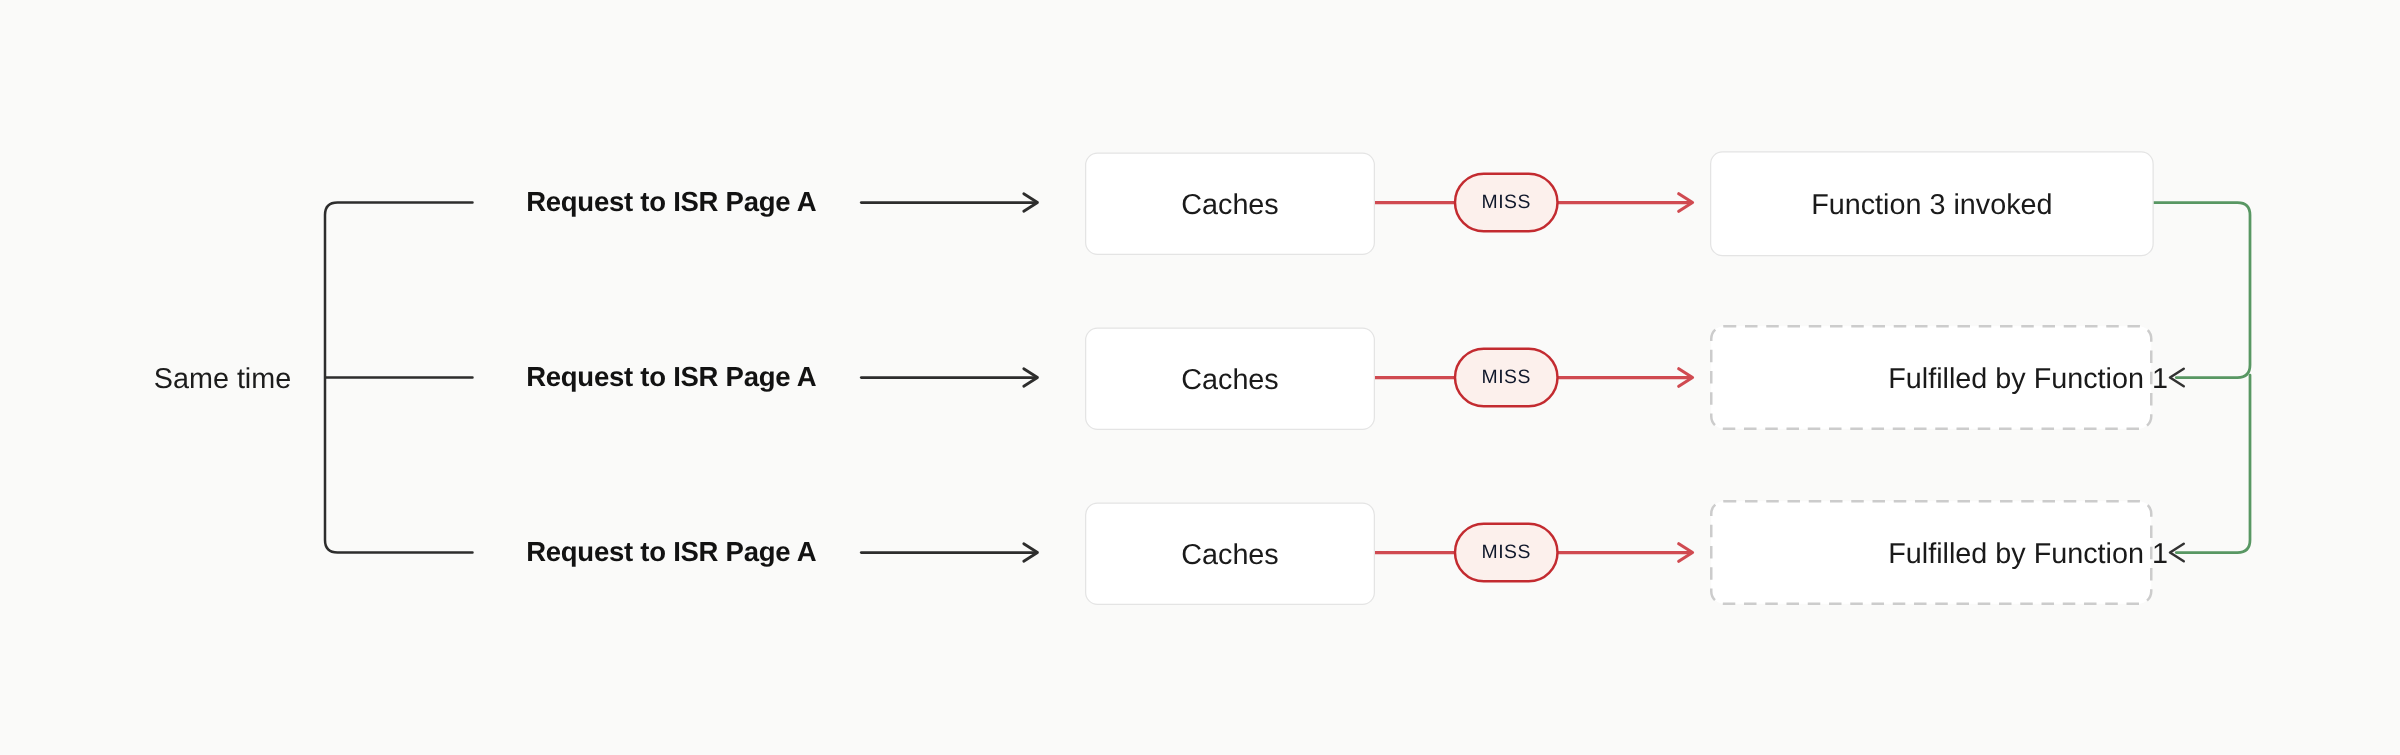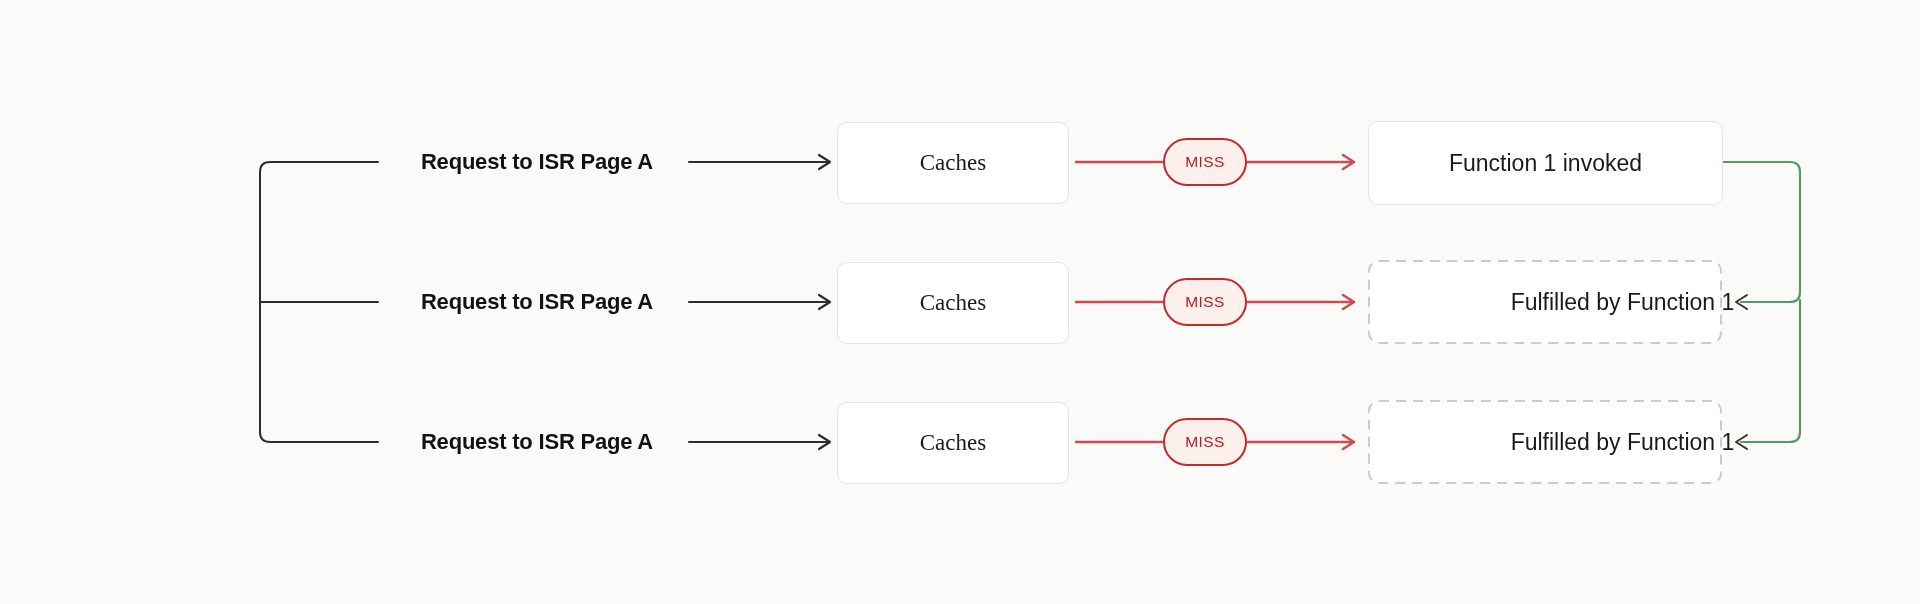--- a/index.html
+++ b/index.html
@@ -47,21 +47,21 @@
   .row2 .request-label { left: 397px; top: 286px; }
   .row3 .request-label { left: 397px; top: 426px; }
 
   .node-box {
     background: #ffffff;
     border: 1.5px solid #e4e4e4;
     border-radius: 10px;
     font-size: 23px;
     color: #1a1a1a;
   }
-  .caches-box { left: 837px; width: 230px; height: 80px; font-family: Liberation Serif, serif; }
+  .caches-box { left: 868px; width: 230px; height: 80px; }
   .row1 .caches-box { top: 122px; }
   .row2 .caches-box { top: 262px; }
   .row3 .caches-box { top: 402px; }
 
   .result-box { left: 1368px; width: 353px; height: 82px; }
   .row1 .result-box { top: 121px; }
   
   .result-label-only {
     left: 1446px; width: 353px; height: 82px;
     font-size: 23px;
@@ -75,21 +75,21 @@
   .miss-pill {
     left: 1163px;
     width: 84px; height: 48px;
     background: #fcf0ec;
     border: 2.5px solid #c32b30;
     border-radius: 24px;
     box-sizing: border-box;
     font-size: 15.5px;
     font-weight: 500;
     letter-spacing: 0.4px;
-    color: #b91c1c;
+    color: #0f172a;
   }
   .row1 .miss-pill { top: 138px; }
   .row2 .miss-pill { top: 278px; }
   .row3 .miss-pill { top: 418px; }
 </style>
 </head>
 <body>
 
 <div class="canvas">
 
@@ -121,31 +121,32 @@
     <g stroke="#589763" stroke-width="2.2" stroke-linecap="round" fill="none">
       <path d="M1722 162 H1790 Q1800 162 1800 172 V292 Q1800 302 1790 302 H1741"></path>
       <path d="M1800 300 V432 Q1800 442 1790 442 H1741"></path>
     </g>
     <g stroke="#323232" stroke-width="2" stroke-linecap="round" stroke-linejoin="round" fill="none">
       <path d="M1747 295 L1736 302 L1747 309"></path>
       <path d="M1747 435 L1736 442 L1747 449"></path>
     </g>
   </svg>
 
+  <div class="abs group-label">Same time</div>
 
   <div class="row1">
     <div class="abs request-label">Request to ISR Page A</div>
     <div class="abs node-box caches-box">
       <span>Caches</span>
     </div>
     <div class="abs miss-pill">
       <span>MISS</span>
     </div>
     <div class="abs node-box result-box">
-      <span>Function 1 invoked</span>
+      <span>Function 3 invoked</span>
     </div>
   </div>
 
   <div class="row2">
     <div class="abs request-label">Request to ISR Page A</div>
     <div class="abs node-box caches-box">
       <span>Caches</span>
     </div>
     <div class="abs miss-pill">
       <span>MISS</span>

